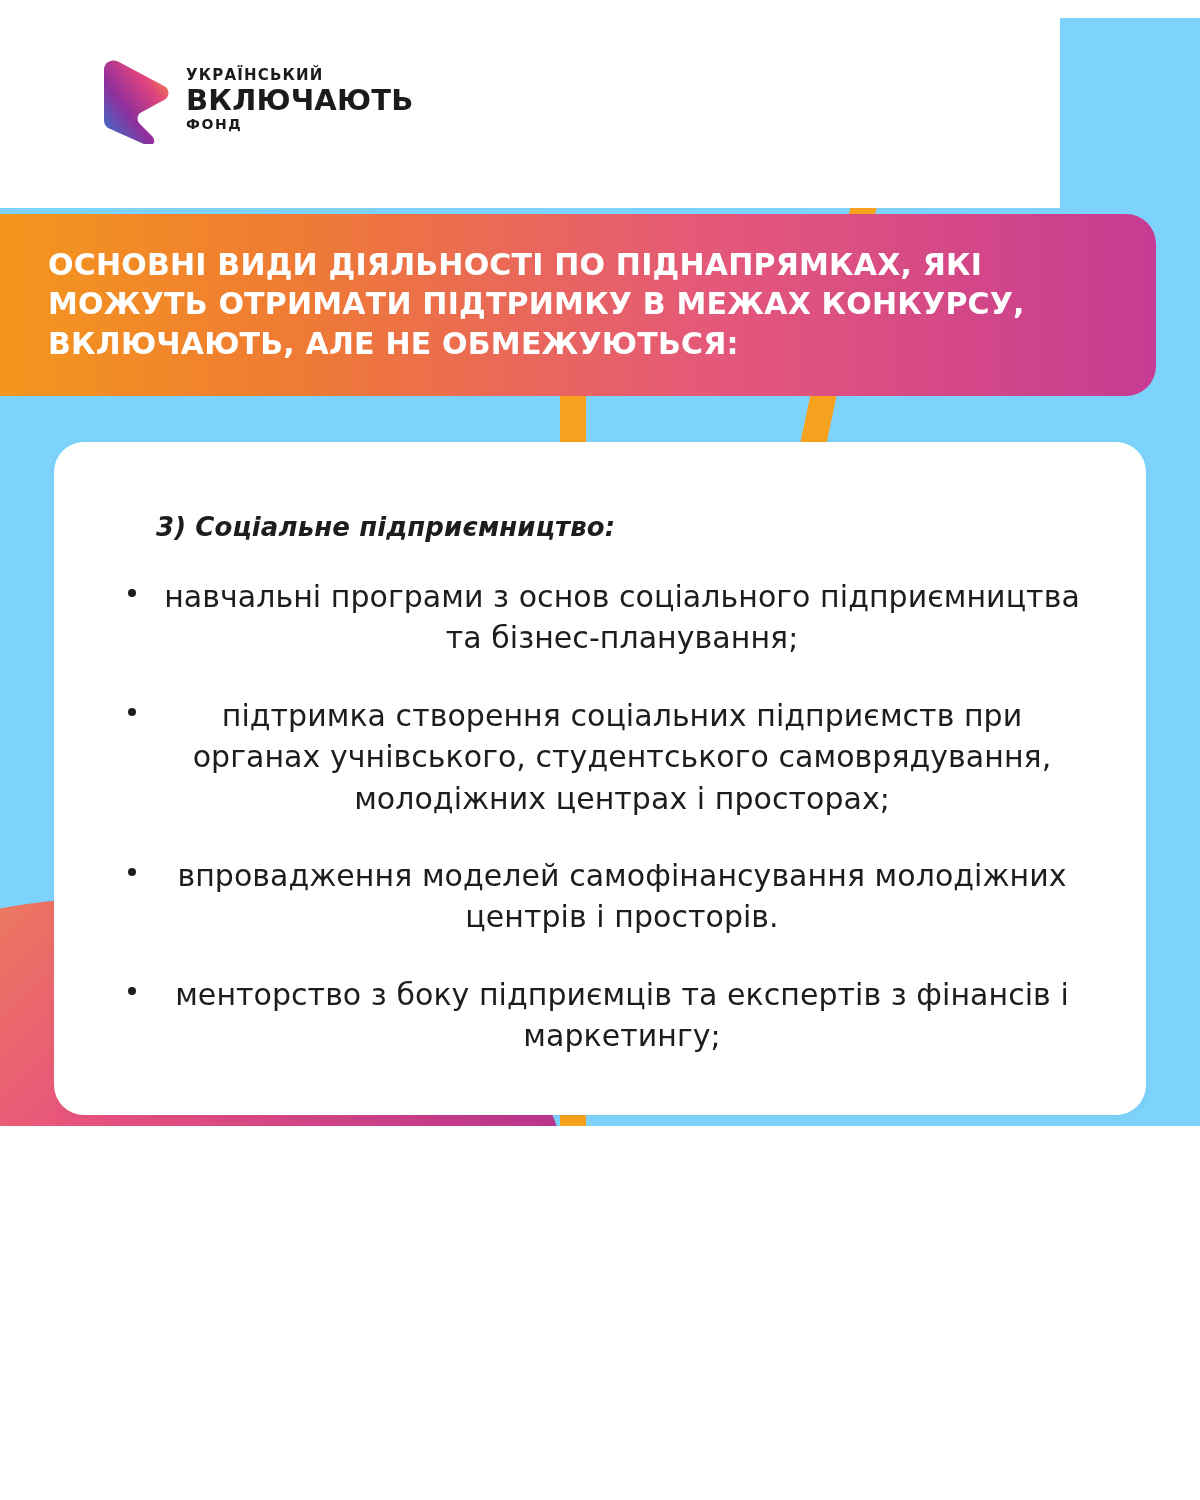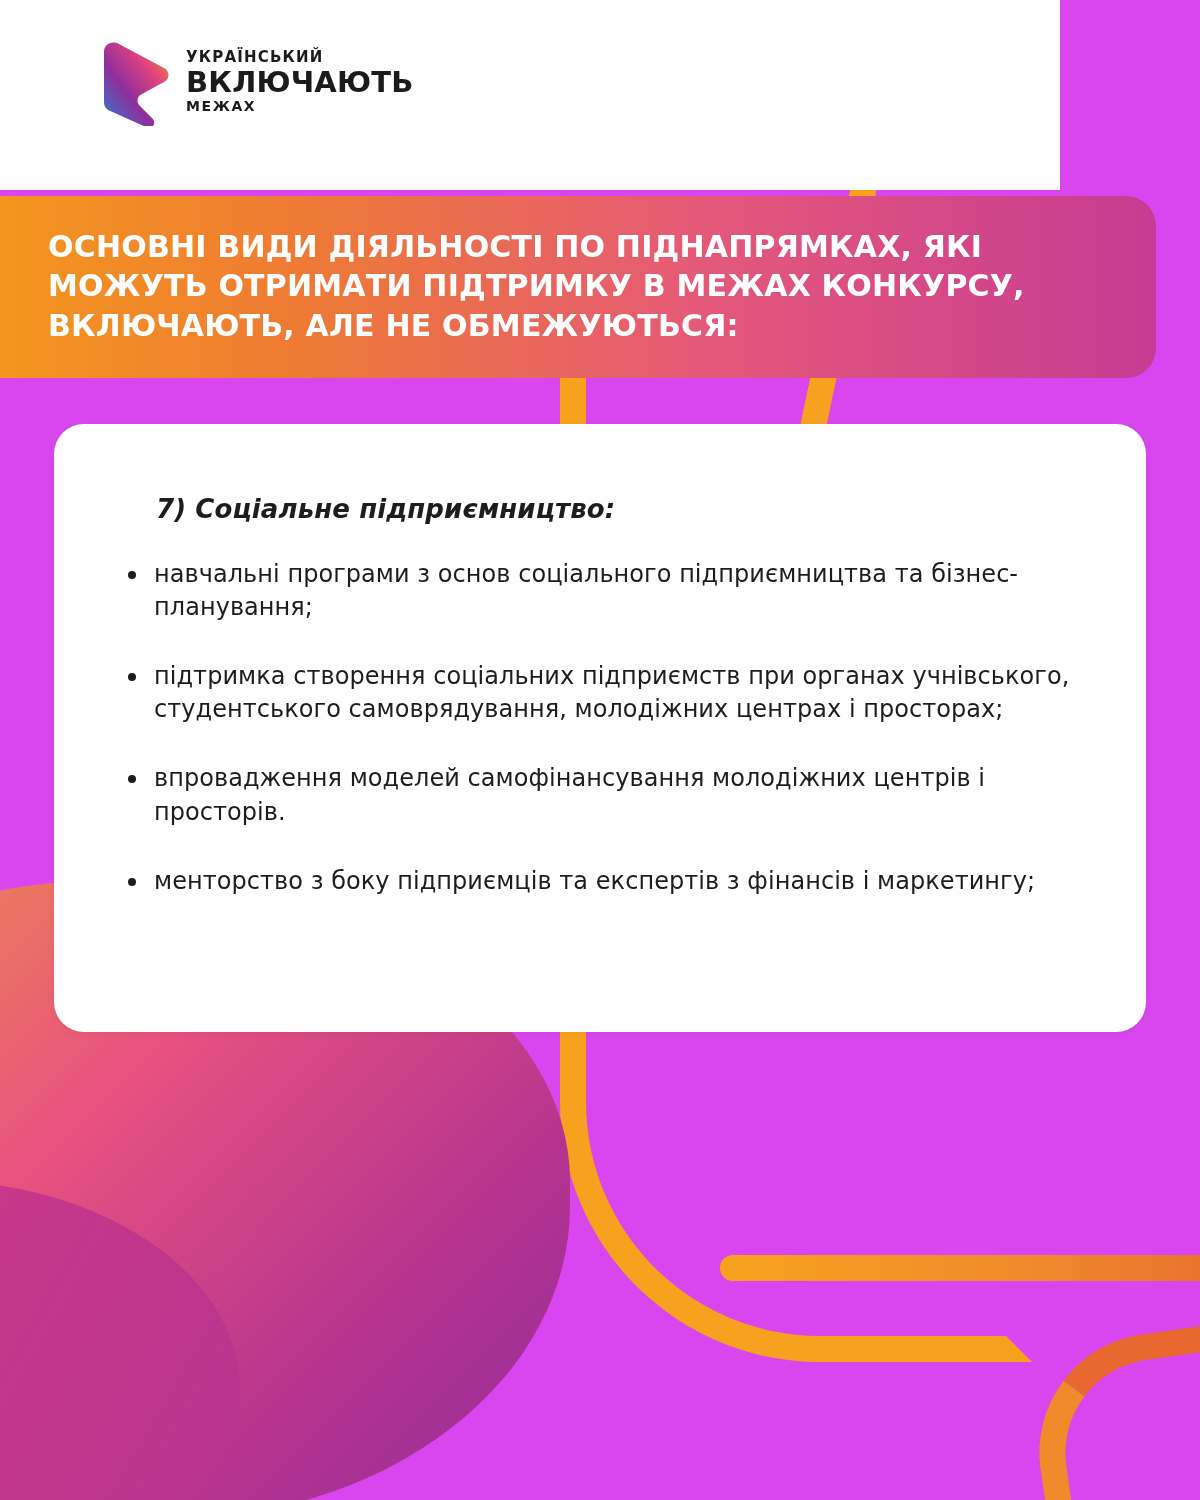--- a/index.html
+++ b/index.html
@@ -6,23 +6,24 @@
     margin: 0;
     padding: 0;
     background: #ffffff;
   }
   body {
     font-family: "DejaVu Sans", sans-serif;
   }
   .page {
     position: relative;
     width: 1200px;
-    height: 1500px;
+    height: 1108px;
     overflow: hidden;
-    background: #d946ef;
+    background: #7dd3fc;
+    margin-top: 18px;
   }
 
   
   .bg-layer {
     position: absolute;
     inset: 0;
     overflow: hidden;
     pointer-events: none;
   }
 
@@ -189,24 +190,25 @@
   }
   .bullet-list {
     list-style: none;
     margin: 0;
     padding: 0;
   }
   .bullet-item {
     position: relative;
     padding-left: 48px;
     margin-bottom: 36px;
-    font-size: 24px;
+    font-size: 30px;
     line-height: 1.38;
     color: #1d1d1d;
     letter-spacing: 0.05px;
+    text-align: center;
   }
   .bullet-item:last-child {
     margin-bottom: 0;
   }
   .bullet-dot {
     position: absolute;
     left: 22px;
     top: 13px;
     width: 8px;
     height: 8px;
@@ -238,30 +240,30 @@
           <stop offset="70%" stop-color="#e0437f"></stop>
           <stop offset="100%" stop-color="#f6a21e"></stop>
         </linearGradient>
       </defs>
       <path d="M10 14 C10 6 18 2 25 6 L70 30 C76 33 76 41 70 44 L48 56 C43 58 42 64 46 68 L58 80 C63 85 59 92 52 89 L14 72 C11 70 10 67 10 64 Z" fill="url(#lg1)"></path>
       <path d="M30 30 C34 26 40 27 43 32 L52 47 C54 51 51 55 47 54 L30 48 C26 46 25 41 27 37 Z" fill="#ffffff" opacity="0.0"></path>
     </svg>
     <div class="logo-text">
       <div class="logo-line1">УКРАЇНСЬКИЙ</div>
       <div class="logo-line2">ВКЛЮЧАЮТЬ</div>
-      <div class="logo-line3">МЕЖАХ</div>
+      <div class="logo-line3">ФОНД</div>
     </div>
   </div>
 
   <div class="headline-band">
     <div class="headline-text">ОСНОВНІ ВИДИ ДІЯЛЬНОСТІ ПО ПІДНАПРЯМКАХ, ЯКІ МОЖУТЬ ОТРИМАТИ ПІДТРИМКУ В МЕЖАХ КОНКУРСУ, ВКЛЮЧАЮТЬ, АЛЕ НЕ ОБМЕЖУЮТЬСЯ:</div>
   </div>
 
   <div class="content-card">
-    <div class="section-title">7) Соціальне підприємництво:</div>
+    <div class="section-title">3) Соціальне підприємництво:</div>
     <ul class="bullet-list">
       <li class="bullet-item">
         <span class="bullet-dot"></span>
         <span>навчальні програми з основ соціального підприємництва та бізнес-планування;</span>
       </li>
       <li class="bullet-item">
         <span class="bullet-dot"></span>
         <span>підтримка створення соціальних підприємств при органах учнівського, студентського самоврядування, молодіжних центрах і просторах;</span>
       </li>
       <li class="bullet-item">

